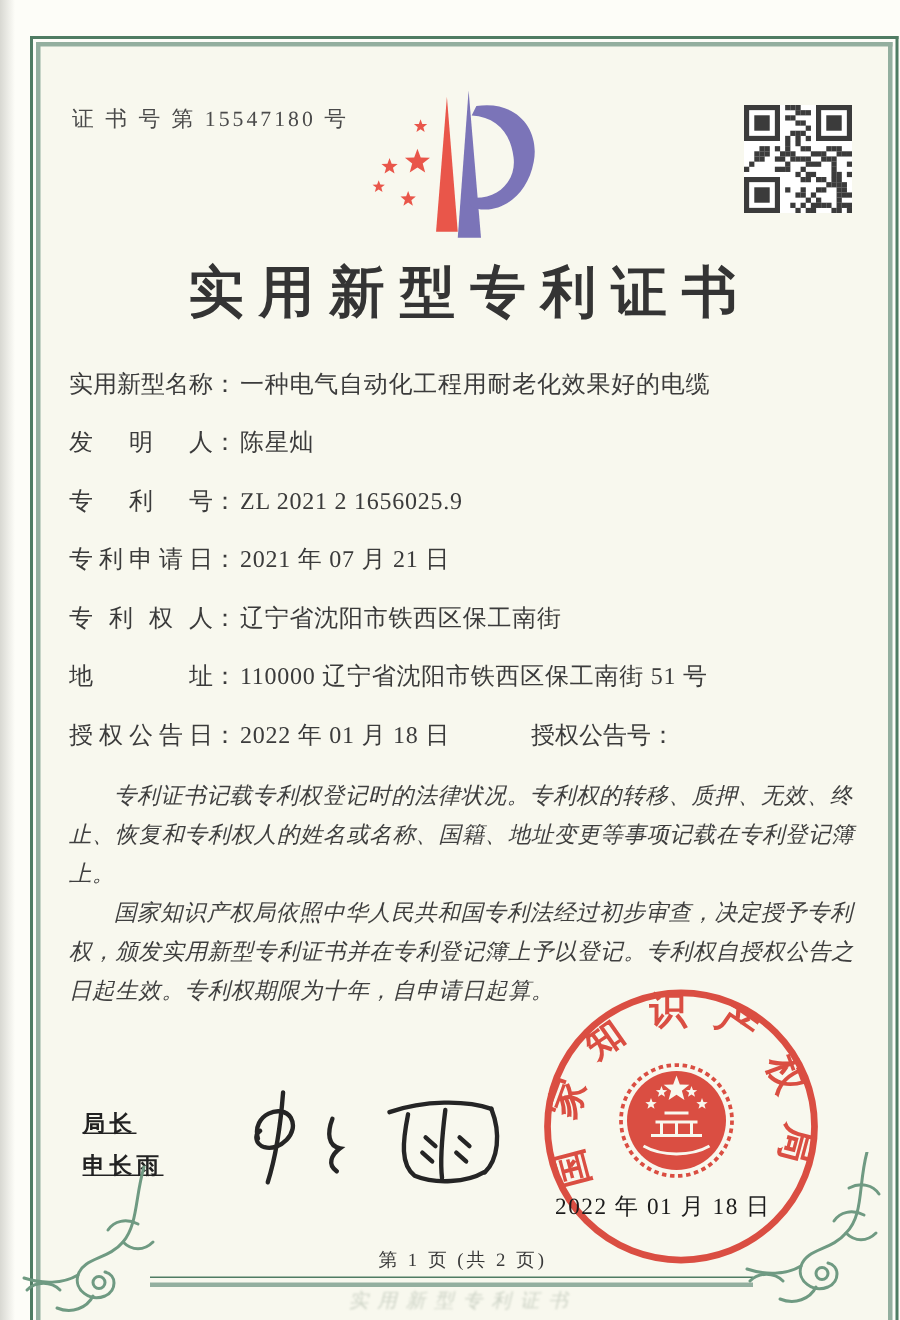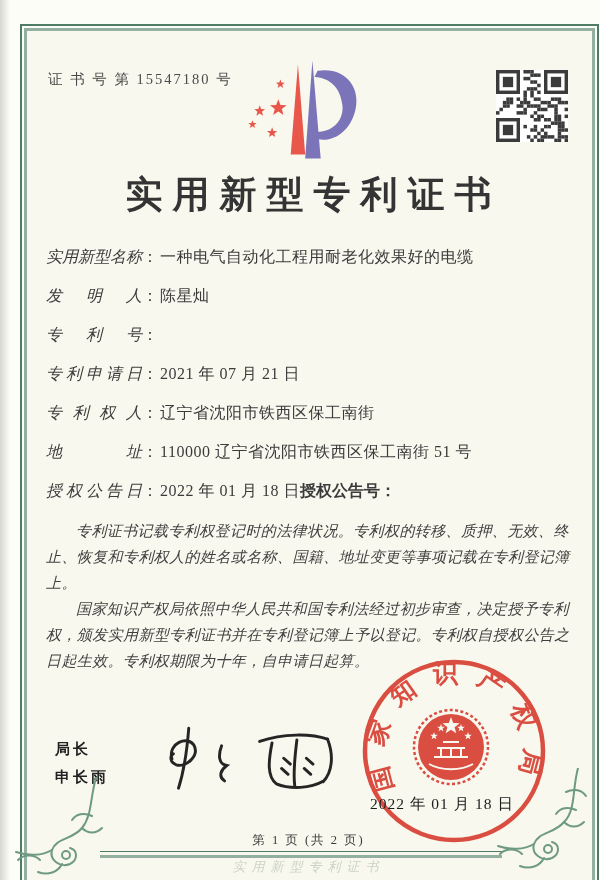--- a/index.html
+++ b/index.html
@@ -15,31 +15,31 @@
   .frame-inner{position:absolute;left:2px;top:2px;right:2px;bottom:0;
     border:3px solid #93af9f;border-bottom:none;background:#f8f8ee;}
   .certno{position:absolute;left:48px;top:70px;font-size:14.5px;color:#4a4a4a;
     letter-spacing:2px;}
   .logo{position:absolute;left:238px;top:58px;width:124px;height:104px;}
   .qr{position:absolute;left:496px;top:70px;width:72px;height:72px;}
   .title{position:absolute;left:0;right:0;top:170px;text-align:center;
     font-size:37px;font-weight:700;color:#343434;letter-spacing:10px;padding-left:10px;}
   .fields{position:absolute;left:46px;top:246px;right:30px;font-size:16px;color:#3b3b3b;}
   .frow{display:flex;align-items:flex-start;height:39px;line-height:21px;}
-  .f-label{display:inline-block;width:96px;text-align:justify;text-align-last:justify;font-style:italic;
+  .f-label{display:inline-block;width:96px;text-align:justify;text-align-last:justify;
     -moz-text-align-last:justify;}
   .f-colon{display:inline-block;margin-right:2px;}
   .f-value{letter-spacing:.5px;}
-  .gaz{display:flex;font-weight:bold;}
+  .gaz{margin-left:54px;display:flex;}
   .paras{position:absolute;left:46px;right:44px;top:518px;font-size:15px;
     line-height:26px;color:#3f3f3f;font-style:italic;}
   .paras p{margin:0;text-indent:2em;letter-spacing:.4px;}
   .director{position:absolute;left:55px;top:735px;
     font-family:"DejaVu Sans","Liberation Sans",sans-serif;font-size:15px;
-    color:#222;font-weight:600;letter-spacing:3px;line-height:28px;}
+    color:#222;font-weight:600;letter-spacing:3px;line-height:28px;text-decoration:underline;}
   .signature{position:absolute;left:150px;top:710px;width:190px;height:95px;}
   .seal{position:absolute;left:358px;top:656px;width:192px;height:192px;opacity:.93;
     mix-blend-mode:multiply;}
   .issue-date{position:absolute;left:370px;top:794px;font-size:15.5px;color:#1c1c1c;
     letter-spacing:1px;z-index:6;}
   .footer{position:absolute;left:0;right:0;top:832px;text-align:center;
     font-size:12.5px;color:#3a3a3a;letter-spacing:2px;}
   .bottom-rule{position:absolute;left:100px;width:402px;top:851px;height:3px;
     border-top:1.5px solid #4f7c63;border-bottom:3px solid #93af9f;}
   .orn{position:absolute;width:92px;height:104px;}
@@ -206,20 +206,21 @@
         <span class="f-value">一种电气自动化工程用耐老化效果好的电缆</span>
     </div>
     <div class="frow">
       <span class="f-label">发明人</span>
         <span class="f-colon">：</span>
         <span class="f-value">陈星灿</span>
     </div>
     <div class="frow">
       <span class="f-label">专利号</span>
         <span class="f-colon">：</span>
+        <span class="f-value">ZL 2021 2 1656025.9</span>
     </div>
     <div class="frow">
       <span class="f-label">专利申请日</span>
         <span class="f-colon">：</span>
         <span class="f-value">2021 年 07 月 21 日</span>
     </div>
     <div class="frow">
       <span class="f-label">专利权人</span>
         <span class="f-colon">：</span>
         <span class="f-value">辽宁省沈阳市铁西区保工南街</span>

